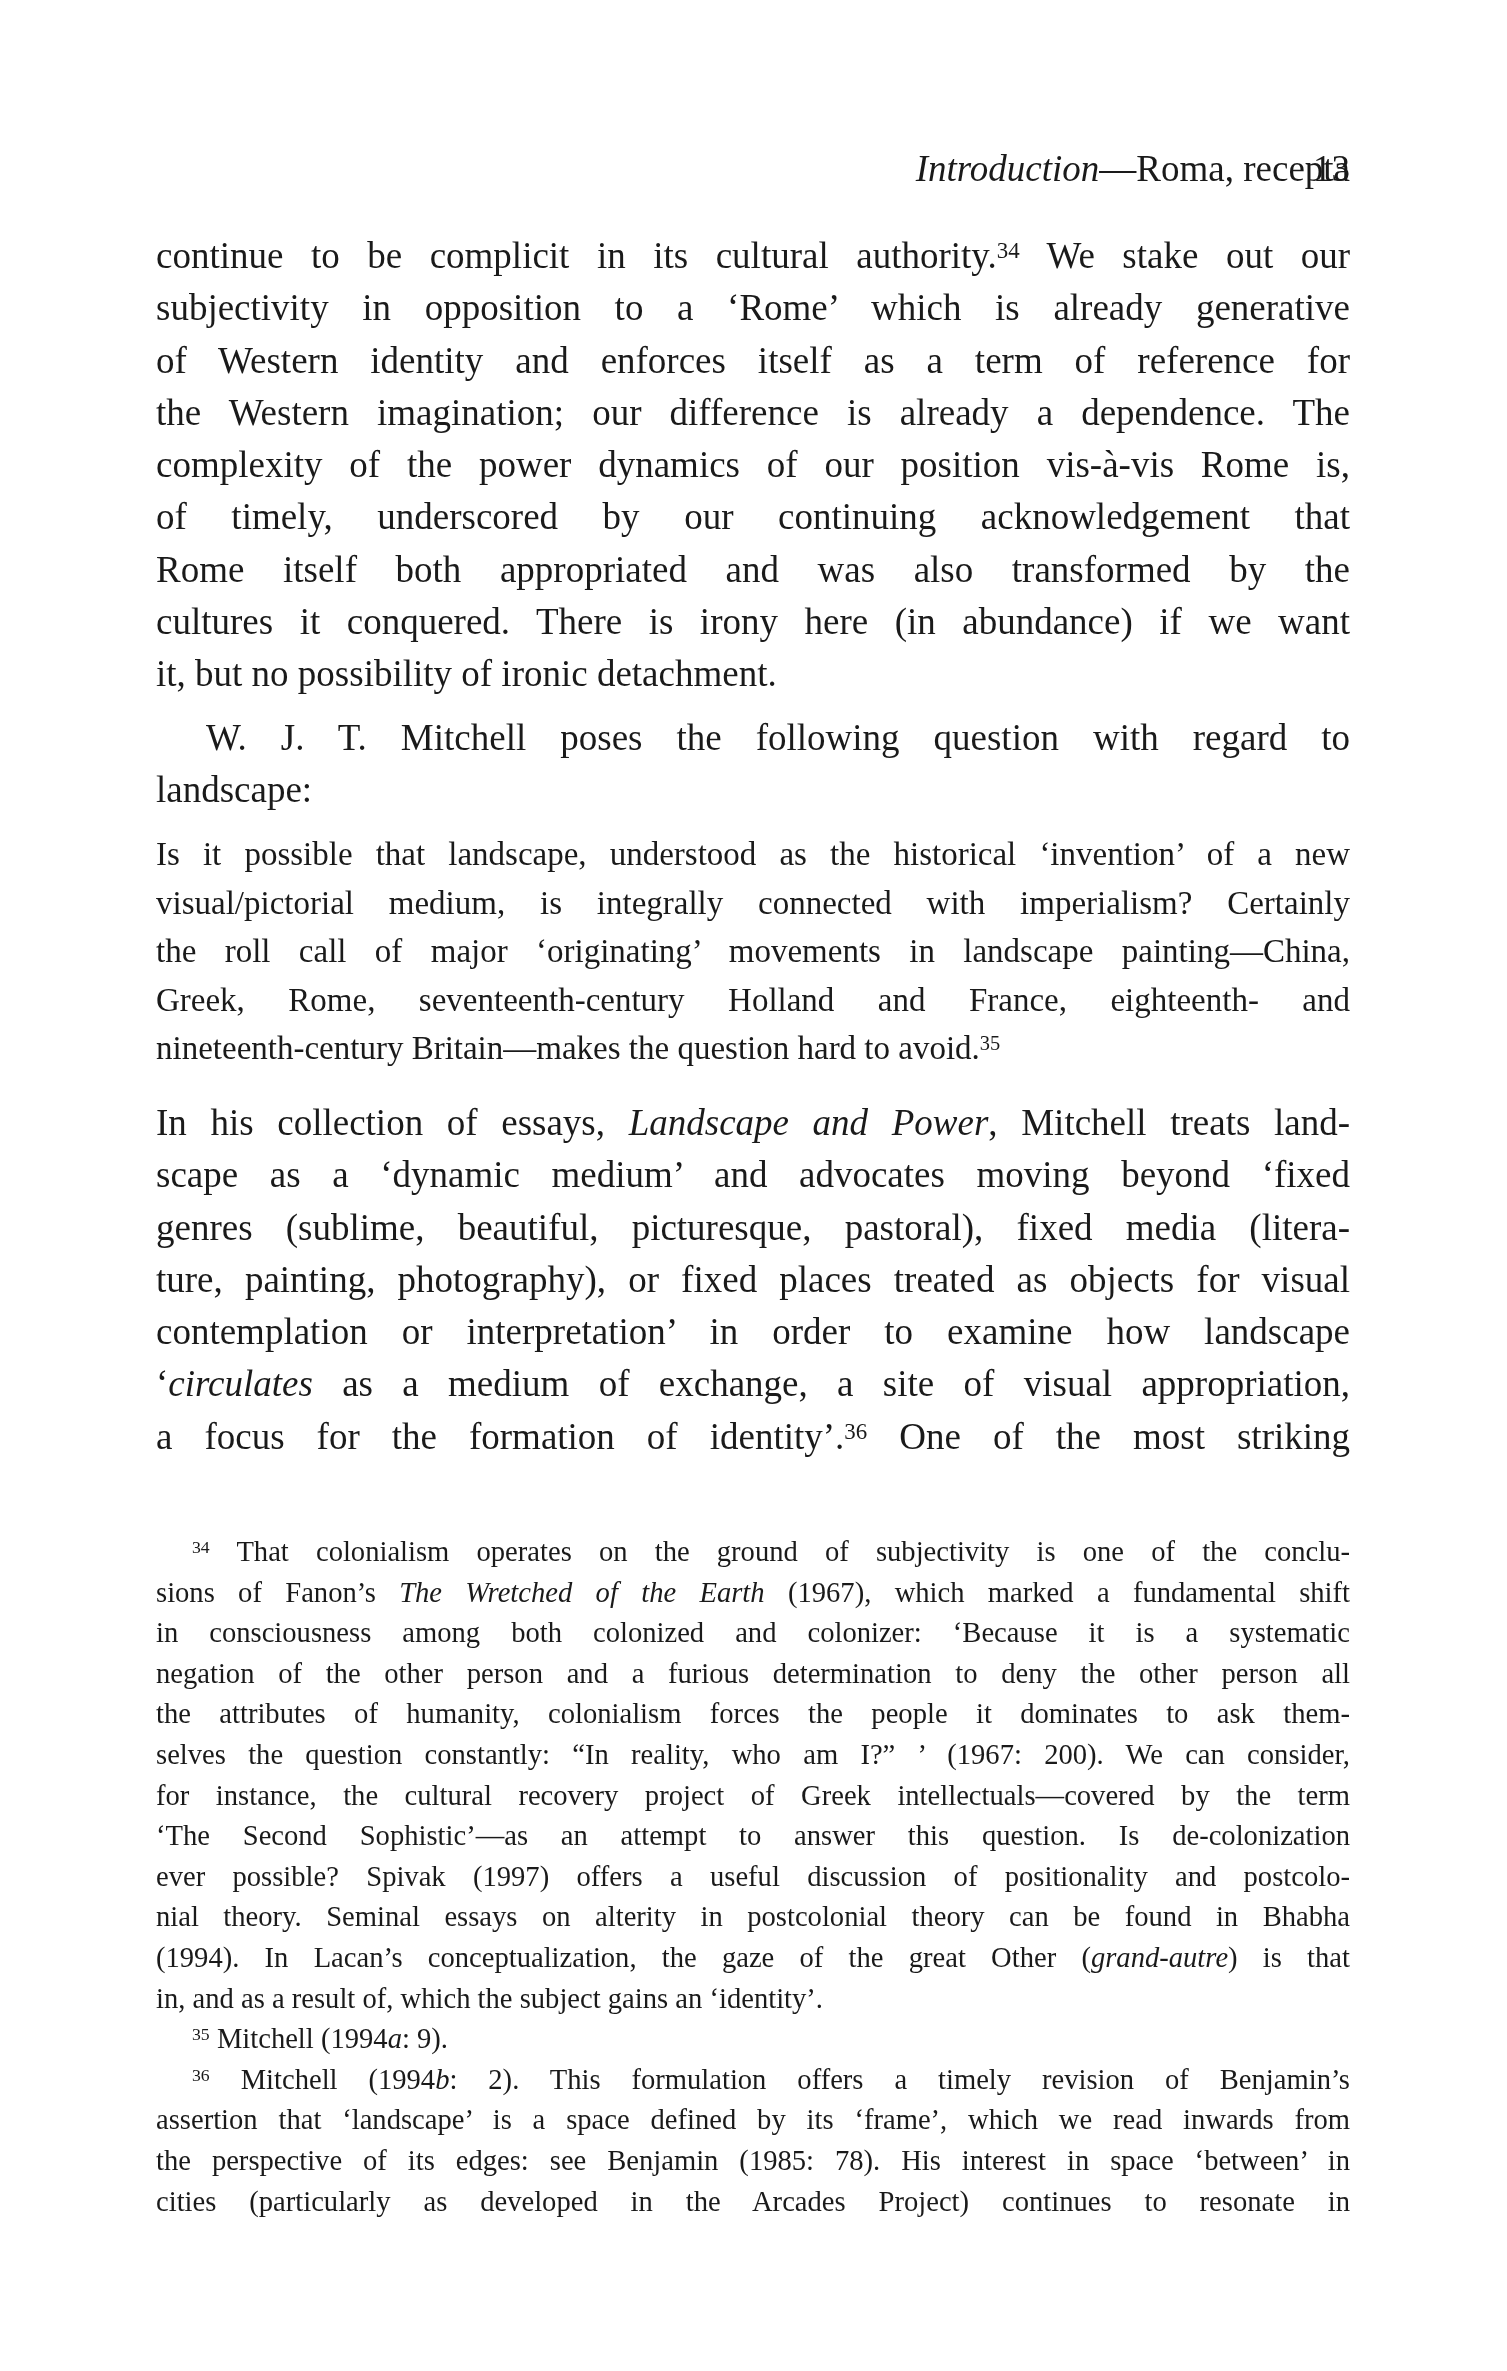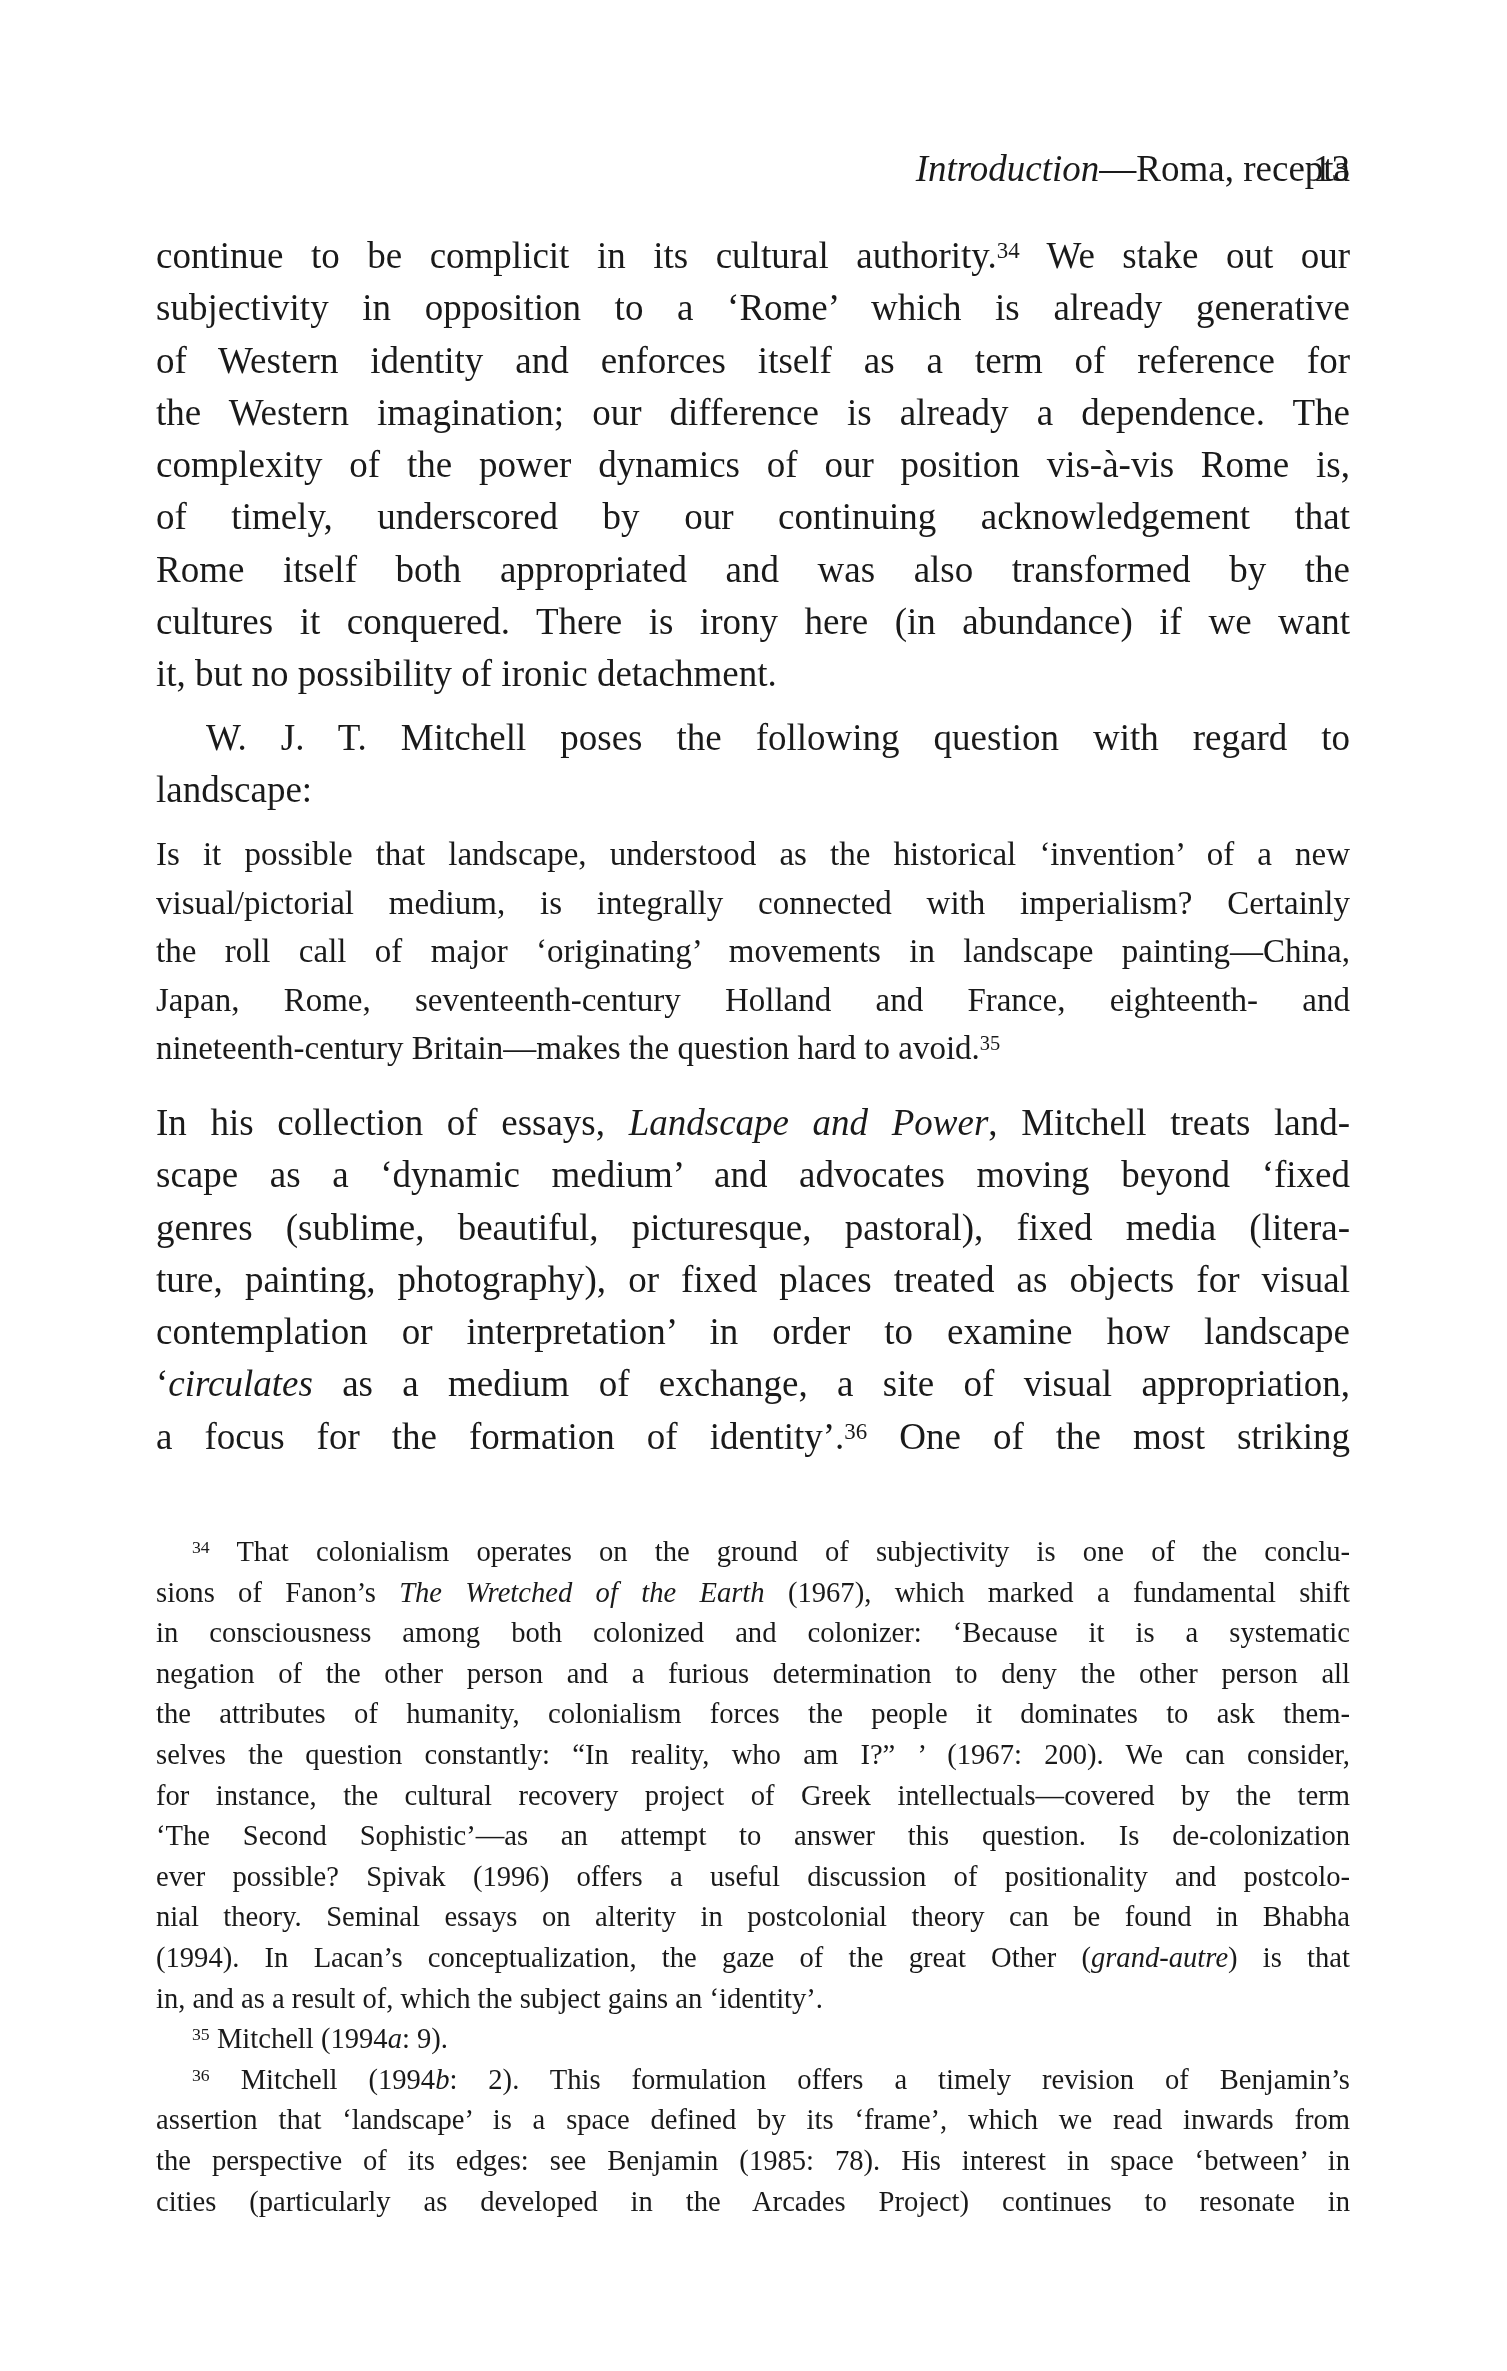--- a/index.html
+++ b/index.html
@@ -45,21 +45,21 @@
 
   <div class="block body-text" style="top:712px;">
     <span class="line indent">W. J. T. Mitchell poses the following question with regard to</span>
     <span class="line last">landscape:</span>
   </div>
 
   <div class="block quote" style="top:830px;">
     <span class="line">Is it possible that landscape, understood as the historical ‘invention’ of a new</span>
     <span class="line">visual/pictorial medium, is integrally connected with imperialism? Certainly</span>
     <span class="line">the roll call of major ‘originating’ movements in landscape painting—China,</span>
-    <span class="line">Japan, Rome, seventeenth-century Holland and France, eighteenth- and</span>
+    <span class="line">Greek, Rome, seventeenth-century Holland and France, eighteenth- and</span>
     <span class="line last"><span>nineteenth-century Britain—makes the question hard to avoid.</span><sup>35</sup></span>
   </div>
 
   <div class="block body-text" style="top:1097px;">
     <span class="line"><span>In his collection of essays, </span><i>Landscape and Power</i><span>, Mitchell treats land-</span></span>
     <span class="line">scape as a ‘dynamic medium’ and advocates moving beyond ‘fixed</span>
     <span class="line">genres (sublime, beautiful, picturesque, pastoral), fixed media (litera-</span>
     <span class="line">ture, painting, photography), or fixed places treated as objects for visual</span>
     <span class="line">contemplation or interpretation’ in order to examine how landscape</span>
     <span class="line"><span>‘</span><i>circulates</i><span> as a medium of exchange, a site of visual appropriation,</span></span>
@@ -69,21 +69,21 @@
   <div class="block notes" style="top:1532px;">
 
     <span class="line nindent"><span class="sup">34</span> <span>That colonialism operates on the ground of subjectivity is one of the conclu-</span></span>
     <span class="line"><span>sions of Fanon’s </span><i>The Wretched of the Earth</i><span> (1967), which marked a fundamental shift</span></span>
     <span class="line">in consciousness among both colonized and colonizer: ‘Because it is a systematic</span>
     <span class="line">negation of the other person and a furious determination to deny the other person all</span>
     <span class="line">the attributes of humanity, colonialism forces the people it dominates to ask them-</span>
     <span class="line">selves the question constantly: “In reality, who am I?” ’ (1967: 200). We can consider,</span>
     <span class="line">for instance, the cultural recovery project of Greek intellectuals—covered by the term</span>
     <span class="line">‘The Second Sophistic’—as an attempt to answer this question. Is de-colonization</span>
-    <span class="line">ever possible? Spivak (1996) offers a useful discussion of positionality and postcolo-</span>
+    <span class="line">ever possible? Spivak (1997) offers a useful discussion of positionality and postcolo-</span>
     <span class="line">nial theory. Seminal essays on alterity in postcolonial theory can be found in Bhabha</span>
     <span class="line"><span>(1994). In Lacan’s conceptualization, the gaze of the great Other (</span><i>grand-autre</i><span>) is that</span></span>
     <span class="line last">in, and as a result of, which the subject gains an ‘identity’.</span>
 
     <span class="line last nindent"><span class="sup">35</span> <span>Mitchell (1994</span><i>a</i><span>: 9).</span></span>
 
     <span class="line nindent"><span class="sup">36</span> <span>Mitchell (1994</span><i>b</i><span>: 2). This formulation offers a timely revision of Benjamin’s</span></span>
     <span class="line">assertion that ‘landscape’ is a space defined by its ‘frame’, which we read inwards from</span>
     <span class="line">the perspective of its edges: see Benjamin (1985: 78). His interest in space ‘between’ in</span>
     <span class="line">cities (particularly as developed in the Arcades Project) continues to resonate in</span>

